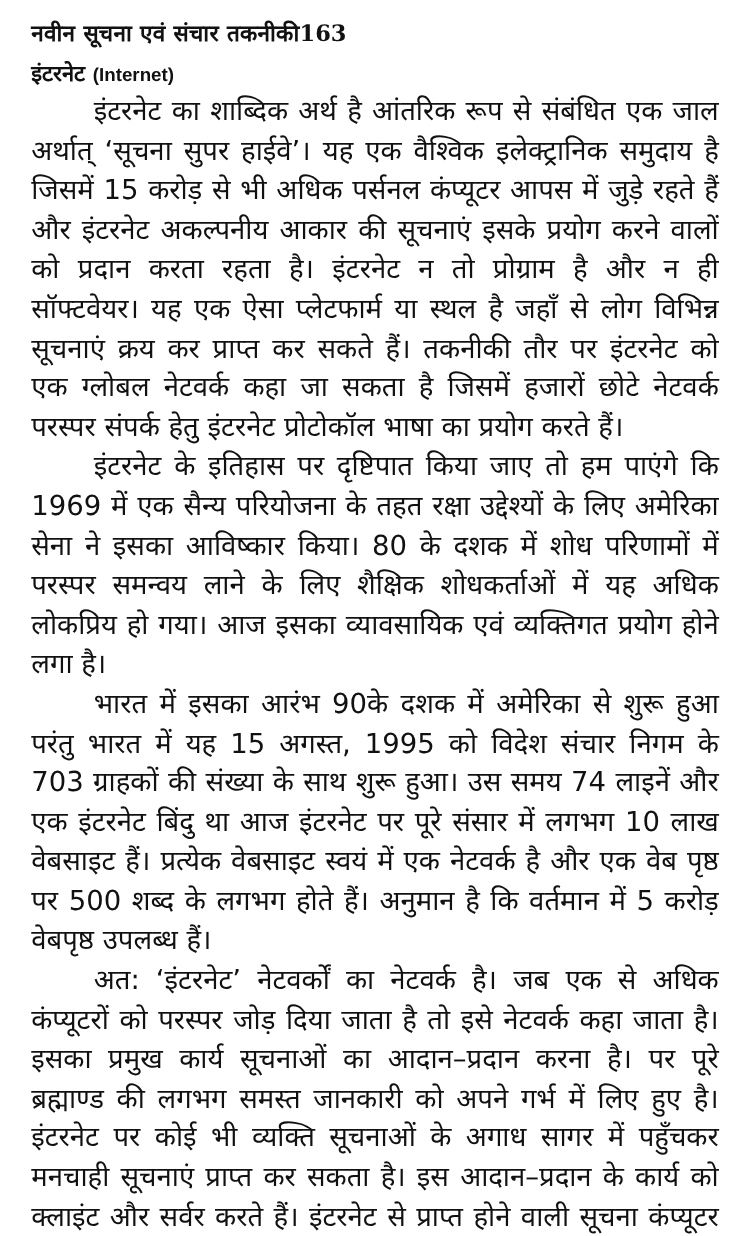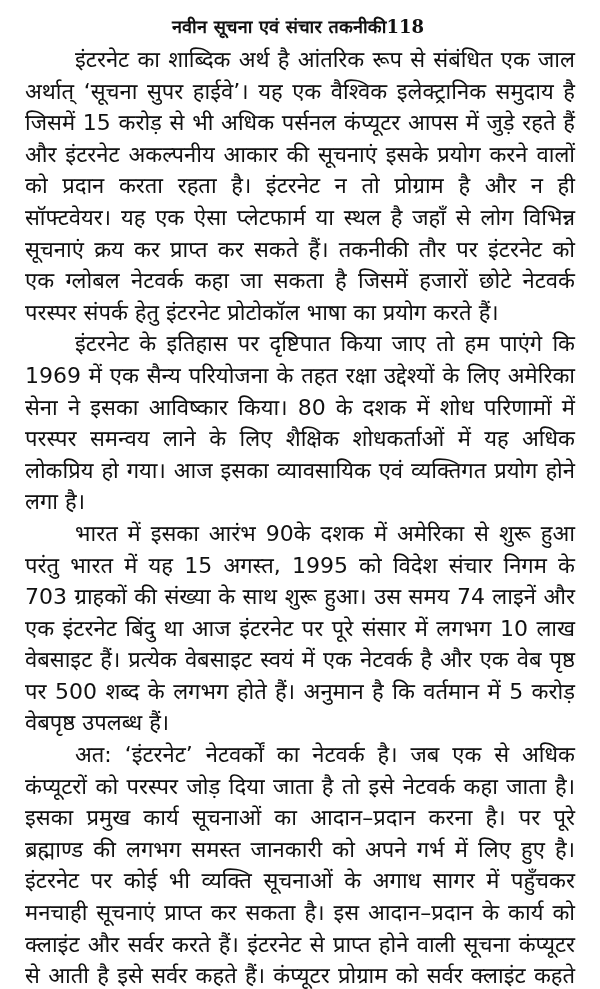--- a/index.html
+++ b/index.html
@@ -3,40 +3,44 @@
   <meta charset="utf-8">
   <style>
     html, body { margin: 0; padding: 0; background: #ffffff; }
     body {
       width: 600px; height: 989px; overflow: hidden; position: relative;
       color: #111111;
       font-family: "DejaVu Sans", "Liberation Sans", sans-serif;
     }
     .page { position: absolute; left: 25px; top: 14px; width: 550px; }
     .running-head {
-      display: flex; justify-content: center; align-items: baseline;
+      display: flex; justify-content: flex-start; align-items: baseline;
       height: 30px;
     }
     .running-title { font-size: 18px; font-weight: bold; letter-spacing: 0.2px; }
     .page-number { font-family: "DejaVu Serif", "Liberation Serif", serif; font-size: 18px; font-weight: bold; margin-right: 4px; }
     .section-title { font-size: 17.5px; font-weight: bold; margin-top: 2px; height: 28px; }
     .section-title .en { font-family: "Liberation Sans", sans-serif; font-weight: bold; font-size: 15px; }
     .para {
       font-size: 22px; line-height: 31.6px; margin: 0;
       text-align: justify; text-align-last: left;
       text-indent: 50px; letter-spacing: 0px;
     }
   </style>
 </head>
 <body>
 
 <div class="page">
   <div class="running-head">
     <span class="running-title">नवीन सूचना एवं संचार तकनीकी</span>
-    <span class="page-number">118</span>
+    <span class="page-number">163</span>
   </div>
 
+  <div class="section-title">
+    <span>इंटरनेट</span>
+    <span class="en">(Internet)</span>
+  </div>
 
   <p class="para">इंटरनेट का शाब्दिक अर्थ है आंतरिक रूप से संबंधित एक जाल अर्थात् ‘सूचना सुपर हाईवे’। यह एक वैश्विक इलेक्ट्रानिक समुदाय है जिसमें 15 करोड़ से भी अधिक पर्सनल कंप्यूटर आपस में जुड़े रहते हैं और इंटरनेट अकल्पनीय आकार की सूचनाएं इसके प्रयोग करने वालों को प्रदान करता रहता है। इंटरनेट न तो प्रोग्राम है और न ही सॉफ्टवेयर। यह एक ऐसा प्लेटफार्म या स्थल है जहाँ से लोग विभिन्न सूचनाएं क्रय कर प्राप्त कर सकते हैं। तकनीकी तौर पर इंटरनेट को एक ग्लोबल नेटवर्क कहा जा सकता है जिसमें हजारों छोटे नेटवर्क परस्पर संपर्क हेतु इंटरनेट प्रोटोकॉल भाषा का प्रयोग करते हैं।</p>
   <p class="para">इंटरनेट के इतिहास पर दृष्टिपात किया जाए तो हम पाएंगे कि 1969 में एक सैन्य परियोजना के तहत रक्षा उद्देश्यों के लिए अमेरिका सेना ने इसका आविष्कार किया। 80 के दशक में शोध परिणामों में परस्पर समन्वय लाने के लिए शैक्षिक शोधकर्ताओं में यह अधिक लोकप्रिय हो गया। आज इसका व्यावसायिक एवं व्यक्तिगत प्रयोग होने लगा है।</p>
   <p class="para">भारत में इसका आरंभ 90के दशक में अमेरिका से शुरू हुआ परंतु भारत में यह 15 अगस्त, 1995 को विदेश संचार निगम के 703 ग्राहकों की संख्या के साथ शुरू हुआ। उस समय 74 लाइनें और एक इंटरनेट बिंदु था आज इंटरनेट पर पूरे संसार में लगभग 10 लाख वेबसाइट हैं। प्रत्येक वेबसाइट स्वयं में एक नेटवर्क है और एक वेब पृष्ठ पर 500 शब्द के लगभग होते हैं। अनुमान है कि वर्तमान में 5 करोड़ वेबपृष्ठ उपलब्ध हैं।</p>
   <p class="para">अत: ‘इंटरनेट’ नेटवर्कों का नेटवर्क है। जब एक से अधिक कंप्यूटरों को परस्पर जोड़ दिया जाता है तो इसे नेटवर्क कहा जाता है। इसका प्रमुख कार्य सूचनाओं का आदान–प्रदान करना है। पर पूरे ब्रह्माण्ड की लगभग समस्त जानकारी को अपने गर्भ में लिए हुए है। इंटरनेट पर कोई भी व्यक्ति सूचनाओं के अगाध सागर में पहुँचकर मनचाही सूचनाएं प्राप्त कर सकता है। इस आदान–प्रदान के कार्य को क्लाइंट और सर्वर करते हैं। इंटरनेट से प्राप्त होने वाली सूचना कंप्यूटर से आती है इसे सर्वर कहते हैं। कंप्यूटर प्रोग्राम को सर्वर क्लाइंट कहते हैं जो मांगी गई सूचनाओं का संग्रहण करता है। क्लाइंट को इस बात का ज्ञान होता है कि उपलब्ध सूचना को किस सर्वर से प्राप्त किया जाए। इस प्रकार इंटरनेट का कार्य क्लाइंट और सर्वर के बीच संचार माध्यम के रूप में रहता है।</p>
 </div>
 
 </body></html>

